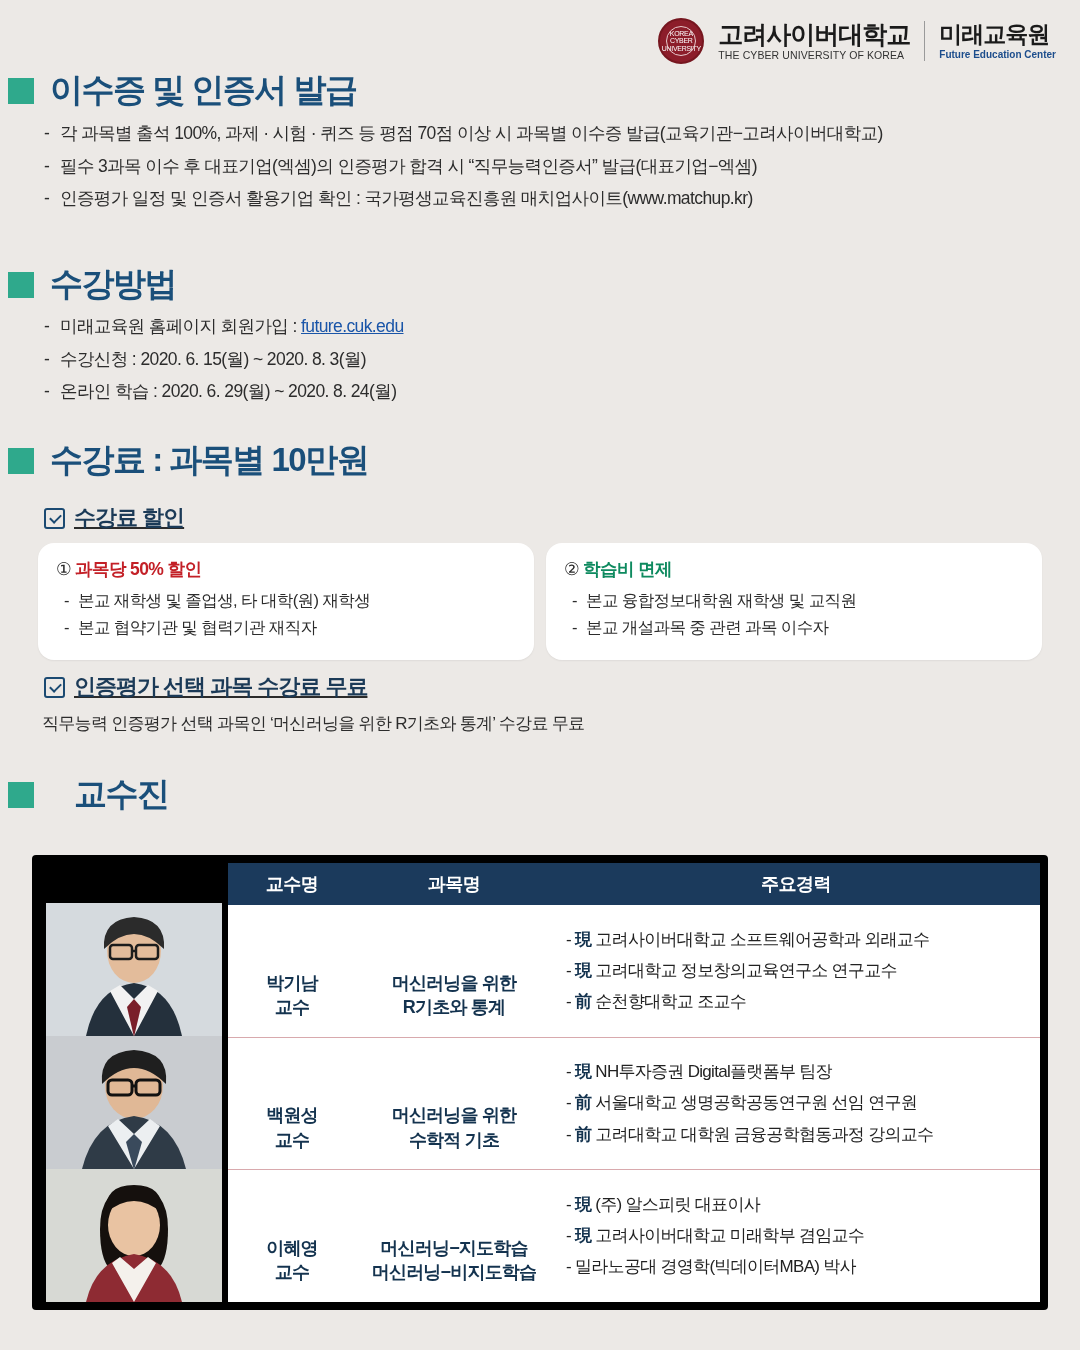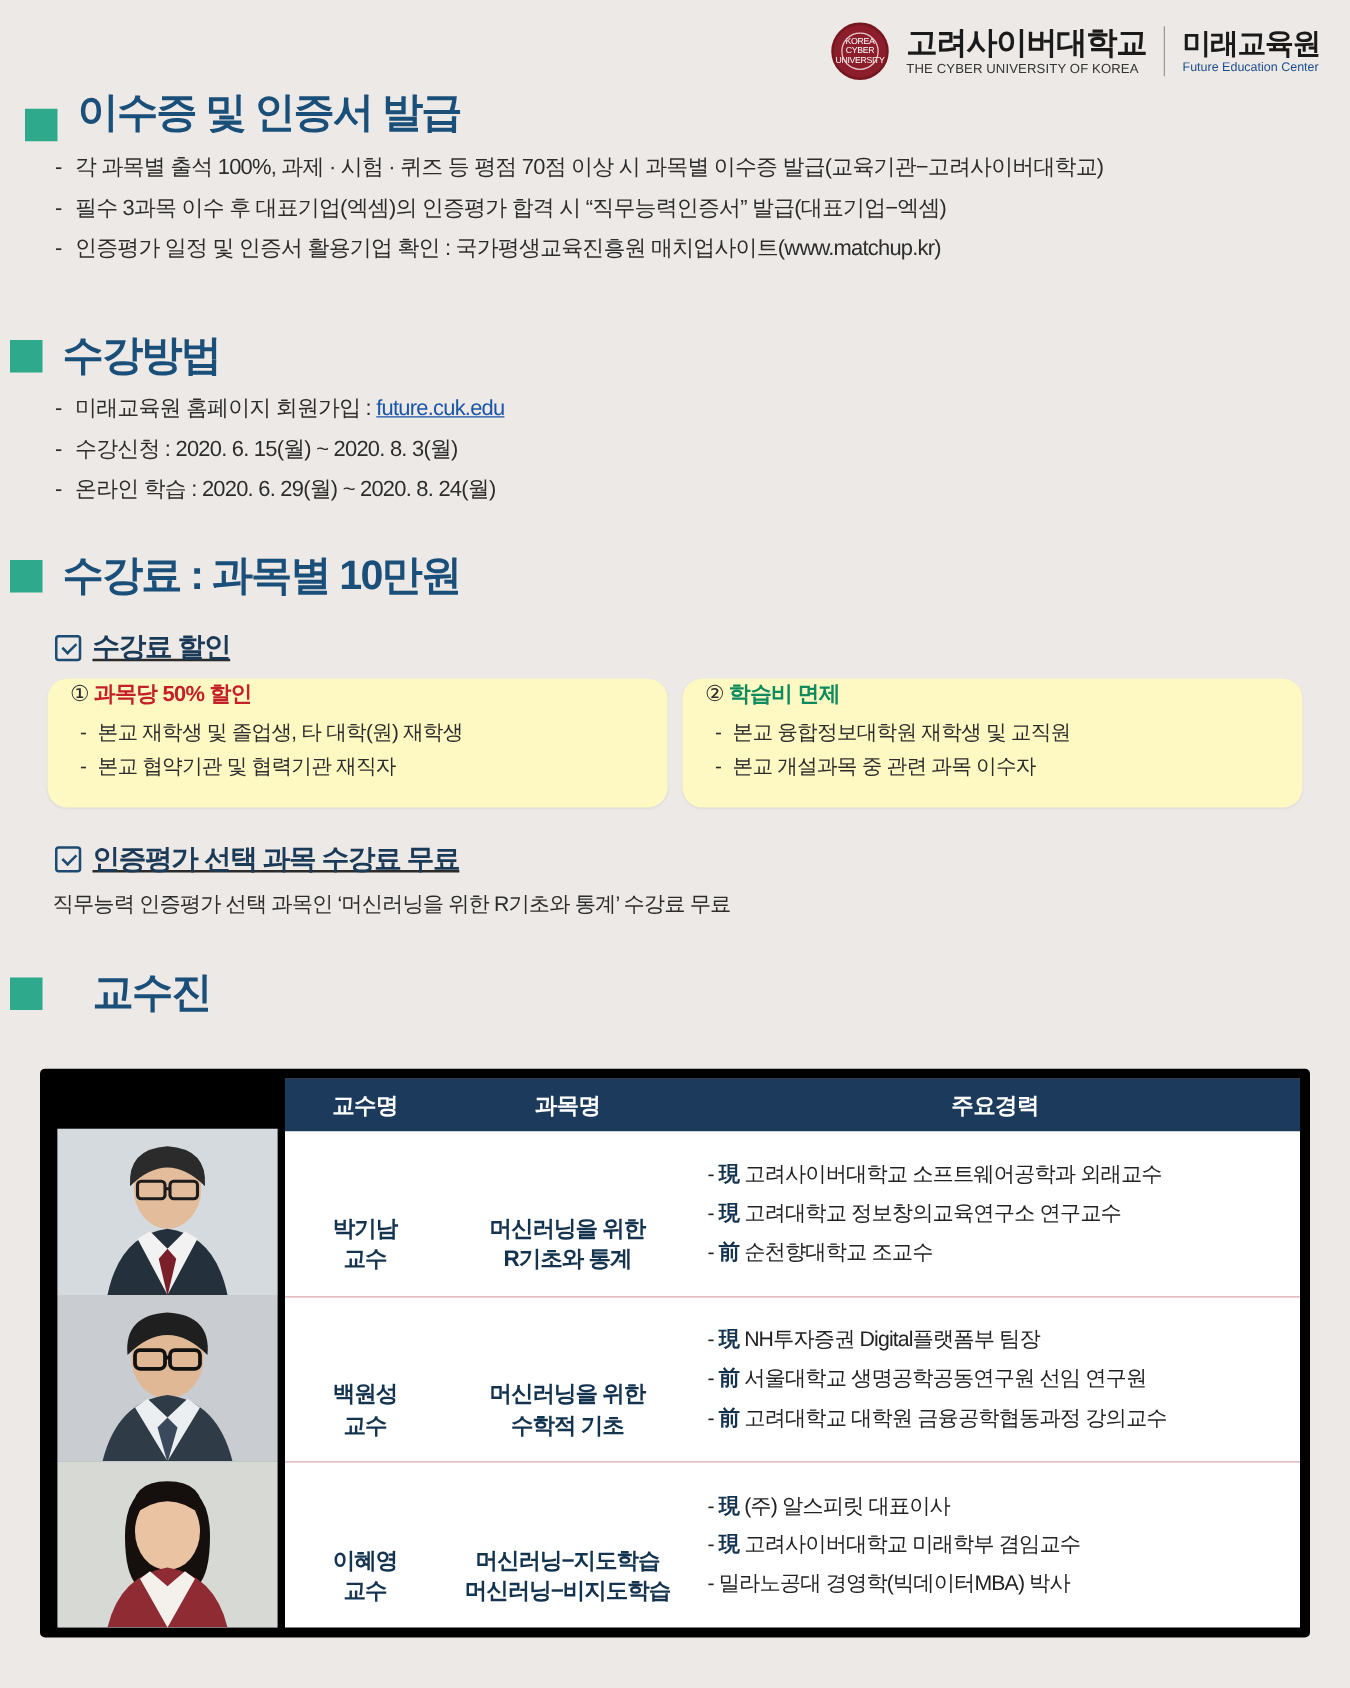--- a/index.html
+++ b/index.html
@@ -81,21 +81,21 @@
   .logo-sub-ko {
     font-size: 23px;
     font-weight: bold;
     color: #1a1a1a;
     letter-spacing: -1px;
     line-height: 1.05;
   }
   .logo-sub-en {
     font-size: 10px;
     color: #1c4d8c;
-    font-weight: normal;
+    font-weight: bold;
     margin-top: 3px;
   }
 
   
   .section-head {
     display: flex;
     align-items: center;
     gap: 16px;
   }
   .bar {
@@ -132,21 +132,21 @@
     left: 4px;
     top: 0;
     color: #2c2c2c;
   }
   .link-underline {
     color: #1a55a8;
     text-decoration: underline;
   }
 
   
-  #sec-cert { position: absolute; left: 20px; top: 68px; align-items: flex-end; }
+  #sec-cert { position: absolute; left: 8px; top: 68px; }
   #cert-list { position: absolute; left: 40px; top: 122px; width: 1000px; }
 
   #sec-method { position: absolute; left: 8px; top: 262px; justify-content: center; }
   #method-list { position: absolute; left: 40px; top: 315px; width: 900px; }
 
   #sec-fee { position: absolute; left: 8px; top: 438px; }
 
   
   .sub-head {
     display: flex;
@@ -181,23 +181,23 @@
 
   .cards {
     position: absolute;
     left: 38px;
     top: 543px;
     width: 1004px;
     display: flex;
     gap: 12px;
   }
   .card {
-    background: #fef9c3;
+    background: #ffffff;
     border-radius: 16px;
-    padding: 0 18px 16px 18px;
+    padding: 14px 18px 16px 18px;
     flex: 1;
     box-shadow: 0 1px 2px rgba(0,0,0,0.06);
   }
   .card-title {
     font-size: 17.5px;
     font-weight: bold;
     letter-spacing: -0.6px;
     margin-bottom: 8px;
   }
   .card-title .num { color: #2b2b2b; font-weight: normal; margin-right: 4px; }

